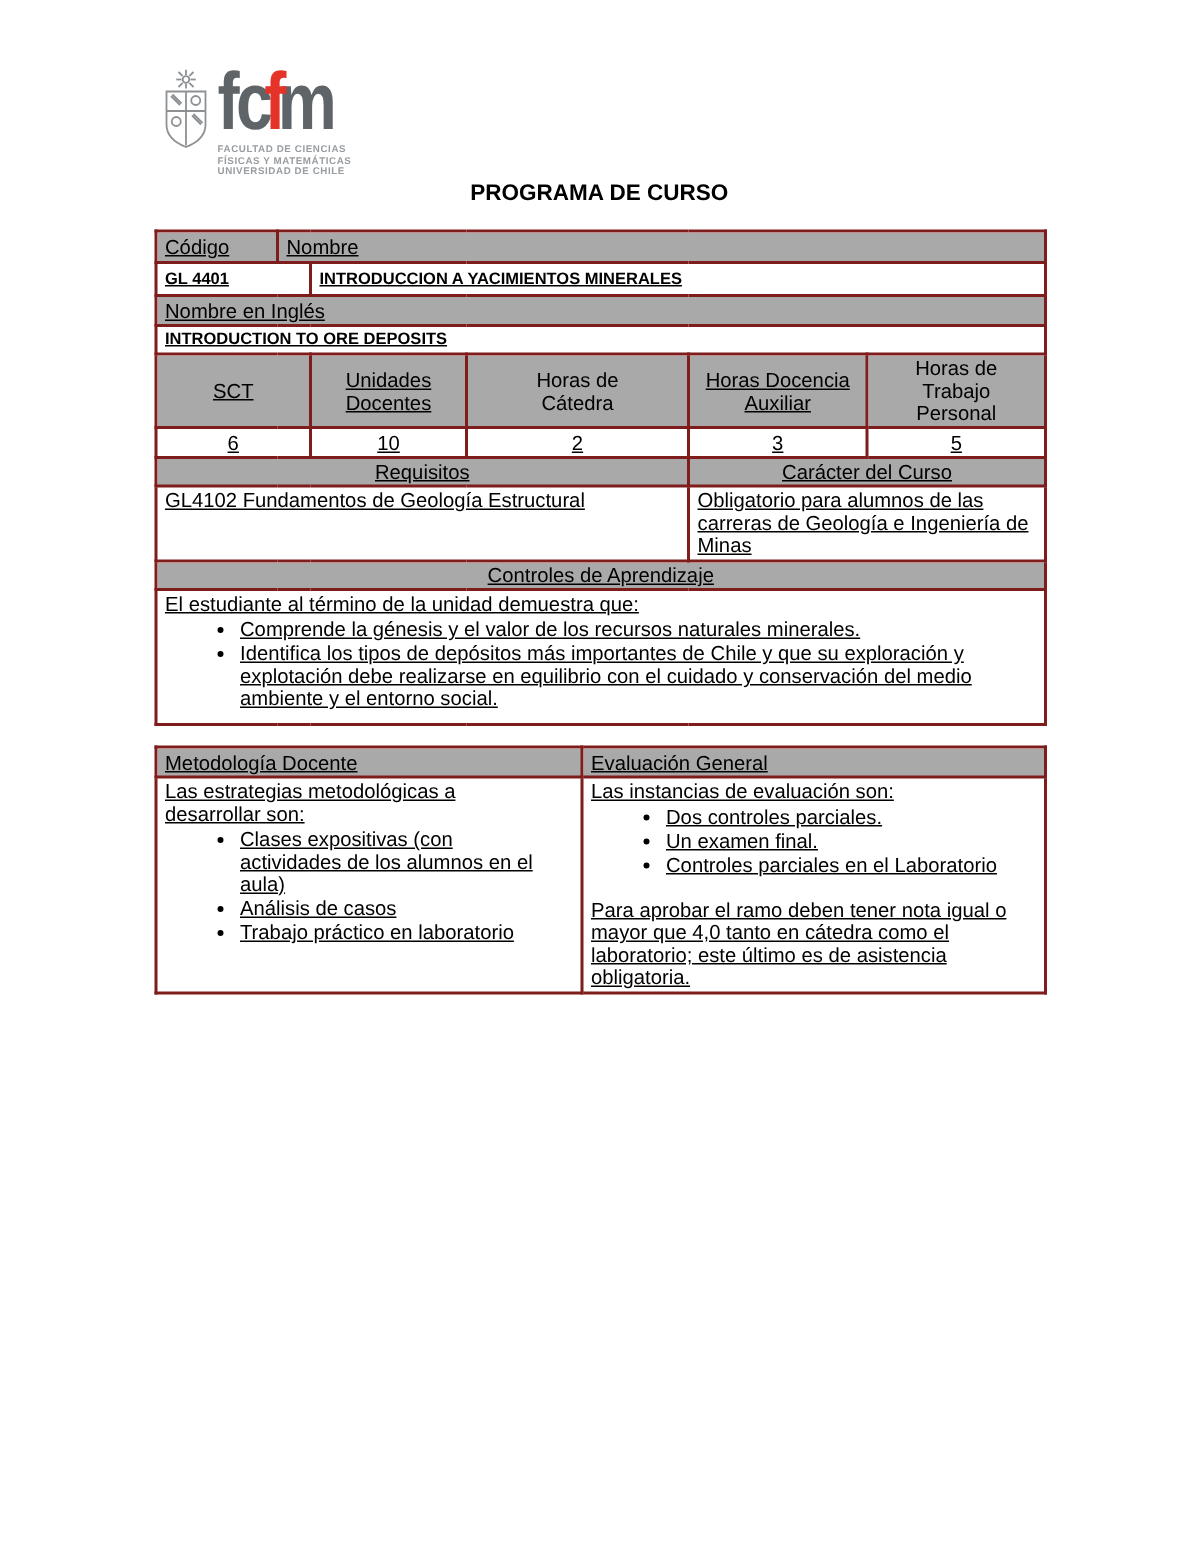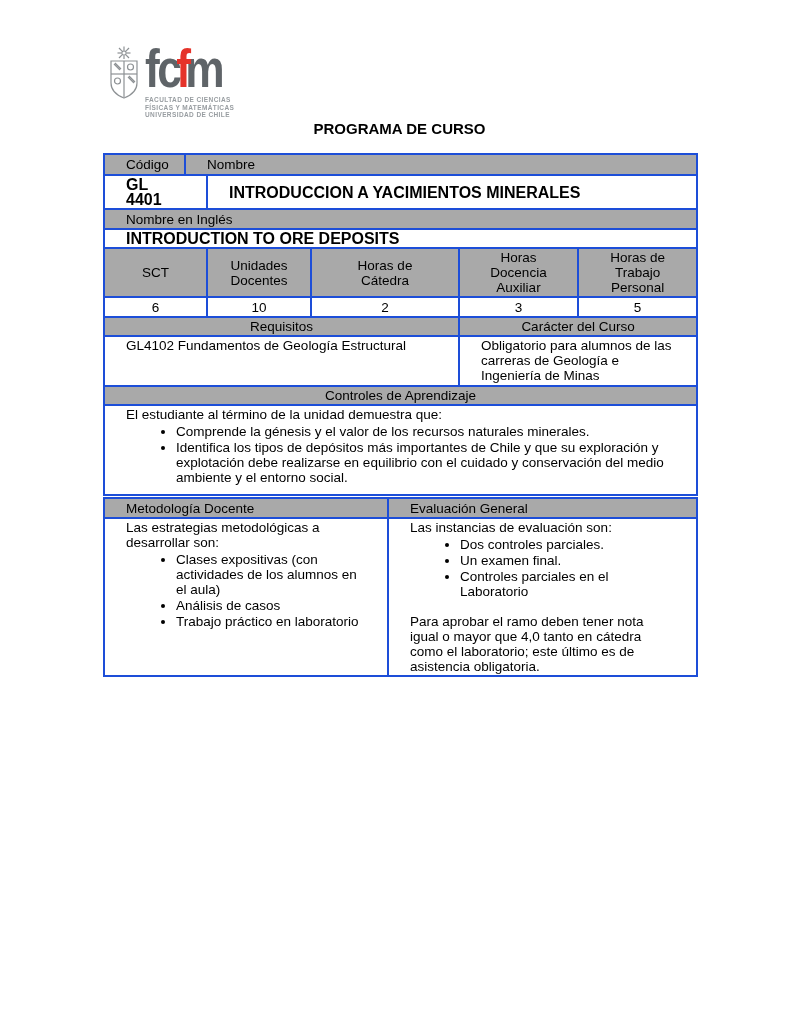--- a/index.html
+++ b/index.html
@@ -20,25 +20,25 @@
     margin-top:4px;font-size:6.5px;line-height:7.5px;letter-spacing:.4px;
     color:#989da1;font-weight:bold;white-space:nowrap;
   }
   
   .doc-title{
     position:absolute;left:103px;top:120px;width:593px;text-align:center;
     font-weight:bold;font-size:15px;
   }
   
   table{border-collapse:collapse;table-layout:fixed;font-size:13.5px;line-height:15px;}
-  td{border:2px solid #1d4ed8;padding:1px 21px;overflow:hidden;}
+  td{border:2px solid #7f1d1d;padding:1px 5px;overflow:hidden;text-decoration:underline;}
   .gray{background:#a9a9a9;}
   .center{text-align:center;}
   .vtop{vertical-align:top;}
-  .big{font-weight:bold;font-size:16px;}
+  .big{font-weight:bold;font-size:11px;}
   .t1{position:absolute;left:103px;top:153px;width:593px;}
   .t2{position:absolute;left:103px;top:497px;width:593px;}
   .hw{display:inline-block;max-width:62px;}
   ul.blist{margin:2px 0 0 0;padding-left:50px;}
   ul.blist li{margin:0 0 1px 0;}
   .note{margin-top:15px;}
   .pad-r{padding-right:22px;}
 </style>
 </head>
 <body>

